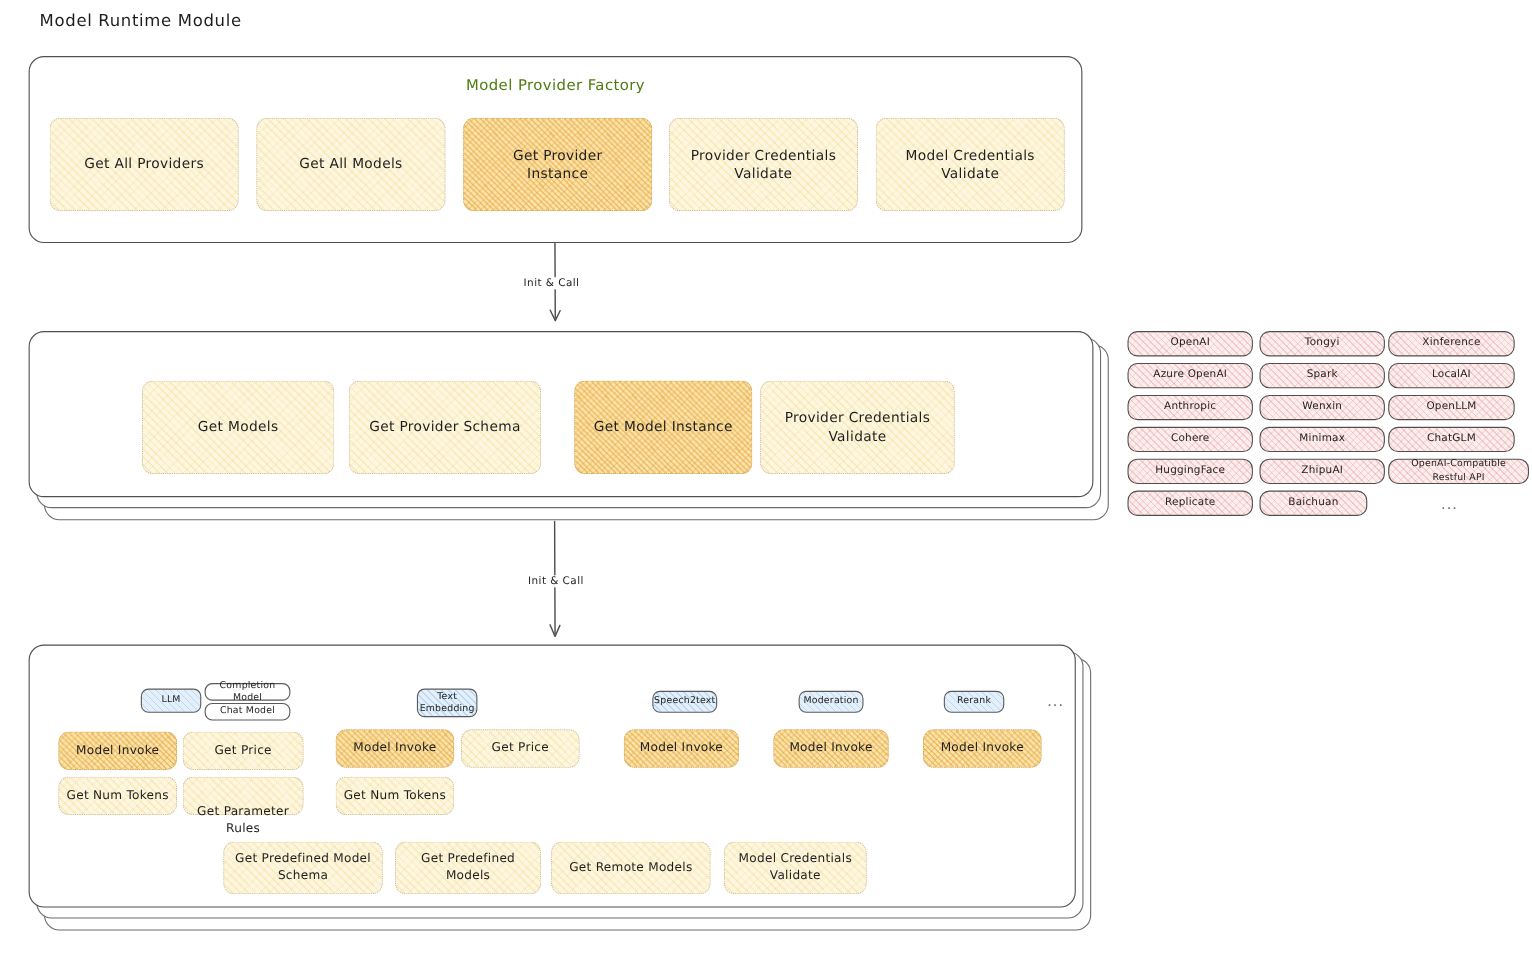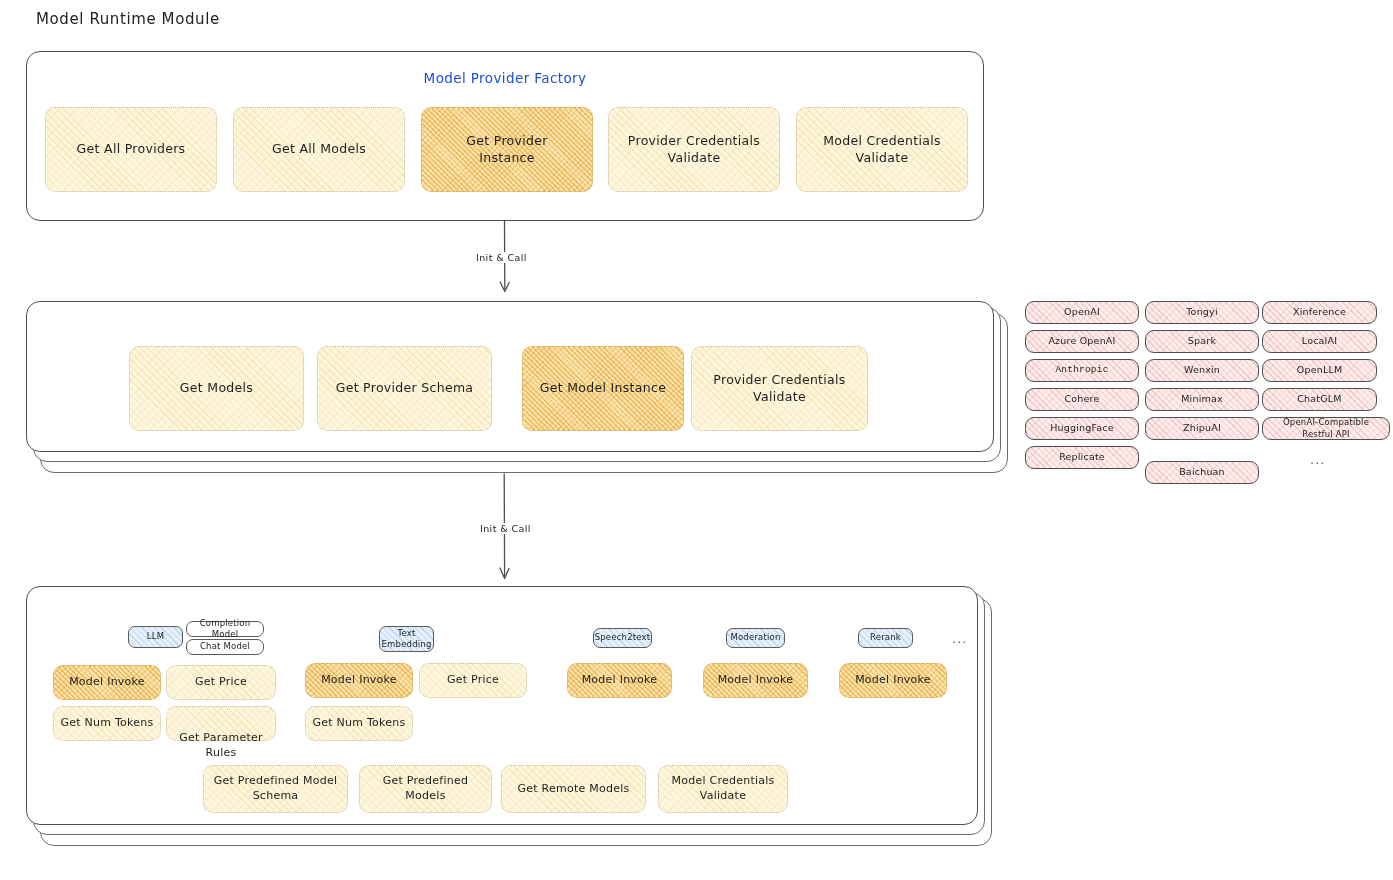--- a/index.html
+++ b/index.html
@@ -28,21 +28,21 @@
   .panel-ghost{
     position:absolute;
     background:#ffffff;
     border:1.1px solid #6d6d6d;
     border-radius:14px;
     box-sizing:border-box;
   }
   .panel-title{
     position:absolute;
     width:100%;text-align:center;
-    font-size:13.5px;letter-spacing:.4px;color:#1d4ed8;
+    font-size:13.5px;letter-spacing:.4px;color:#4d7c0f;
   }
 
   
   .node{
     position:absolute;box-sizing:border-box;
     display:flex;align-items:center;justify-content:center;
     text-align:center;line-height:1.35;
     border-radius:10px;
     font-size:12.5px;letter-spacing:.3px;color:#1e1e1e;
     padding:2px 6px;
@@ -166,21 +166,21 @@
   <div class="arrow-label" style="left:476px; top:523px;">Init &amp; Call</div>
 
   <div id="provider-list">
       <div class="node n-pink small" style="left: 1025px; top: 301px; width: 114px; height: 23px;">
         <span style="white-space: pre-line;">OpenAI</span>
       </div>
       <div class="node n-pink small" style="left: 1025px; top: 330px; width: 114px; height: 23px;">
         <span style="white-space: pre-line;">Azure OpenAI</span>
       </div>
       <div class="node n-pink small" style="left: 1025px; top: 359px; width: 114px; height: 23px;">
-        <span style="white-space: pre-line; font-family: Liberation Mono, monospace;">Anthropic</span>
+        <span style="white-space: pre-line;">Anthropic</span>
       </div>
       <div class="node n-pink small" style="left: 1025px; top: 388px; width: 114px; height: 23px;">
         <span style="white-space: pre-line;">Cohere</span>
       </div>
       <div class="node n-pink small" style="left: 1025px; top: 417px; width: 114px; height: 23px;">
         <span style="white-space: pre-line;">HuggingFace</span>
       </div>
       <div class="node n-pink small" style="left: 1025px; top: 446px; width: 114px; height: 23px;">
         <span style="white-space: pre-line;">Replicate</span>
       </div>
@@ -192,21 +192,21 @@
       </div>
       <div class="node n-pink small" style="left: 1145px; top: 359px; width: 114px; height: 23px;">
         <span style="white-space: pre-line;">Wenxin</span>
       </div>
       <div class="node n-pink small" style="left: 1145px; top: 388px; width: 114px; height: 23px;">
         <span style="white-space: pre-line;">Minimax</span>
       </div>
       <div class="node n-pink small" style="left: 1145px; top: 417px; width: 114px; height: 23px;">
         <span style="white-space: pre-line;">ZhipuAI</span>
       </div>
-      <div class="node n-pink small" style="left: 1145px; top: 461px; width: 114px; height: 23px; text-align: right;">
+      <div class="node n-pink small" style="left: 1145px; top: 446px; width: 98px; height: 23px; text-align: right;">
         <span style="white-space: pre-line;">Baichuan</span>
       </div>
       <div class="node n-pink small" style="left: 1262px; top: 301px; width: 115px; height: 23px;">
         <span style="white-space: pre-line;">Xinference</span>
       </div>
       <div class="node n-pink small" style="left: 1262px; top: 330px; width: 115px; height: 23px;">
         <span style="white-space: pre-line;">LocalAI</span>
       </div>
       <div class="node n-pink small" style="left: 1262px; top: 359px; width: 115px; height: 23px;">
         <span style="white-space: pre-line;">OpenLLM</span>

